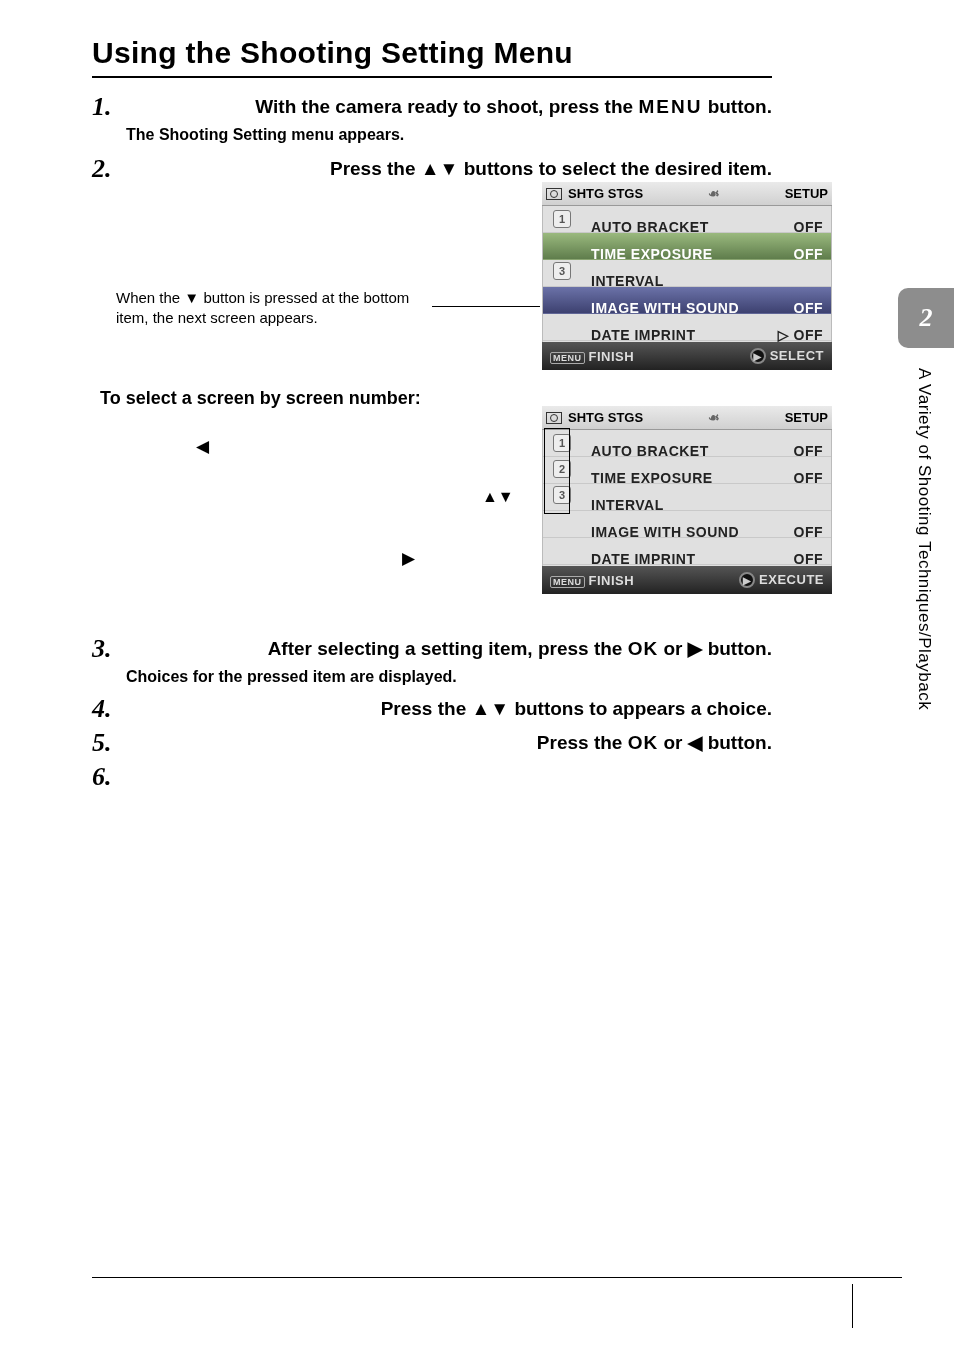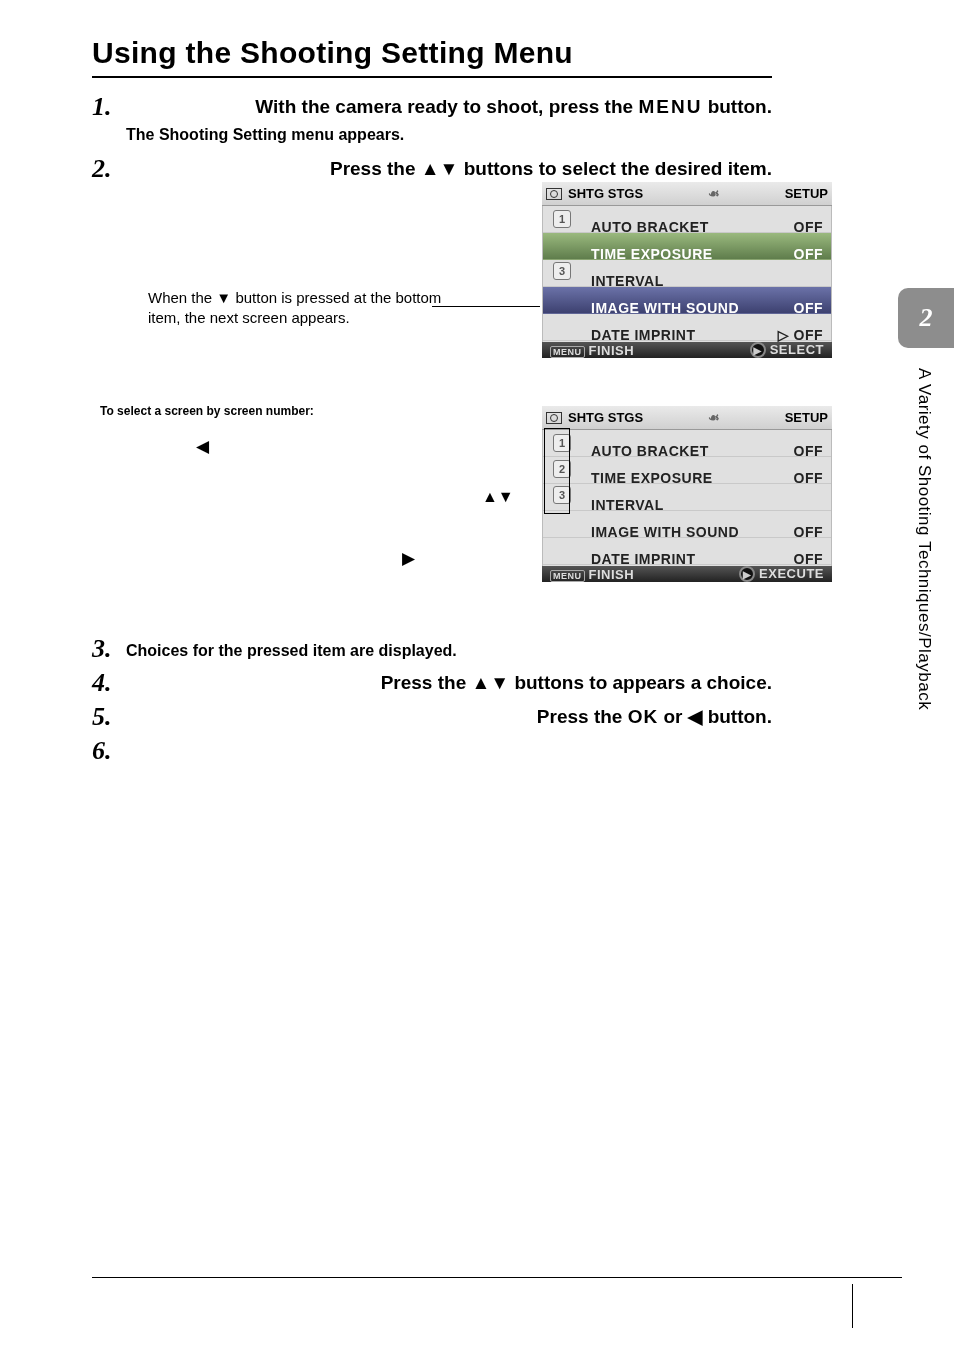--- a/index.html
+++ b/index.html
@@ -58,39 +58,39 @@
     font-family: Arial, sans-serif;
   }
   .middle-block {
     position: relative;
     height: 430px;
     margin-top: 6px;
     margin-bottom: 18px;
   }
   .note-text {
     position: absolute;
-    left: 56px;
+    left: 24px;
     top: 100px;
     width: 300px;
     font-size: 15px;
     line-height: 1.35;
   }
   .arrow-line {
     position: absolute;
     left: 340px;
     top: 118px;
     width: 108px;
     height: 1px;
     background: #000;
   }
   .sub-heading {
     position: absolute;
     left: 8px;
-    top: 216px;
-    font-size: 12px;
+    top: 200px;
+    font-size: 18px;
     font-weight: bold;
   }
   .proc-row {
     position: absolute;
     font-size: 15px;
   }
   .lcd-shot {
     position: absolute;
     width: 290px;
     height: 184px;
@@ -136,21 +136,21 @@
   .num-col {
     position:absolute; left:10px; top:4px; width:22px;
     display:flex; flex-direction:column; gap:8px;
   }
   .num-col .nb{
     width:18px;height:18px;border:1.5px solid #777;border-radius:3px;font-size:11px;
     display:flex;align-items:center;justify-content:center;font-weight:bold;color:#555;background:#eee;
   }
   .num-col .nb.on{background:#6b72a8;color:#fff;border-color:#3d4170;}
   .lcd-footer{
-    height:16px;background:linear-gradient(#555,#222);color:#ddd;
+    height:28px;background:linear-gradient(#555,#222);color:#ddd;
     display:flex;align-items:center;justify-content:space-between;
     padding:0 8px;font-size:13px;font-weight:bold;letter-spacing:0.5px;
   }
   .dcircle{
     display:inline-flex;width:16px;height:16px;border-radius:50%;background:#111;border:2px solid #888;
     align-items:center;justify-content:center;color:#ccc;font-size:10px;margin-right:4px;
   }
   .side-tab {
     position: absolute;
     right: 0;
@@ -316,20 +316,23 @@
          <span><span style="font-size:9px;border:1px solid #aaa;border-radius:2px;padding:0 2px;margin-right:4px;">MENU</span><span>FINISH</span></span>
          <span><span class="dcircle">▶</span><span>EXECUTE</span></span>
        </div>
      </div>
      <div class="second-shot-box"></div>
   </div>
 
   <div class="step">
     <div class="step-num">3.</div>
     <div class="step-body">
+      <div class="step-head">
+        <span>After selecting a setting item, press the </span><span class="inline-glyph" style="letter-spacing:1px;">OK</span><span> or </span><span class="inline-glyph">▶</span><span> button.</span>
+      </div>
       <div class="step-sub">Choices for the pressed item are displayed.</div>
     </div>
   </div>
 
   <div class="step" style="margin-top:8px;">
     <div class="step-num">4.</div>
     <div class="step-body">
       <div class="step-head">
         <span>Press the </span><span class="inline-glyph">▲▼</span><span> buttons to appears a choice.</span>
       </div>

